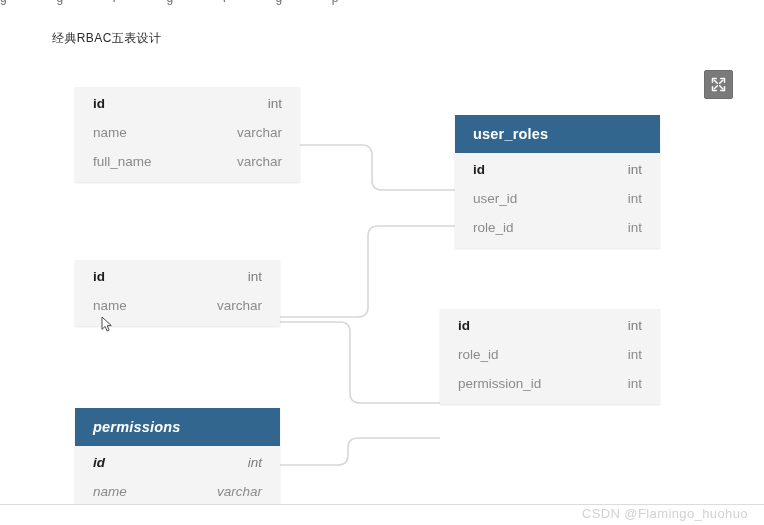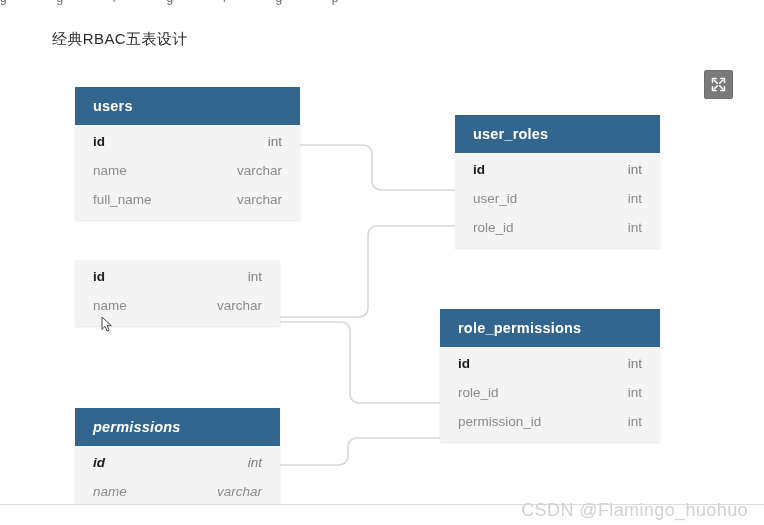--- a/index.html
+++ b/index.html
@@ -26,21 +26,21 @@
     color: #6f6f6f;
     font-size: 12px;
     letter-spacing: 0.2px;
     white-space: nowrap;
   }
   .clipped-top span { margin-right: 46px; display: inline-block; }
 
   .page-title {
     position: absolute;
     left: 52px; top: 30px;
-    font-size: 15px;
+    font-size: 12px;
     color: #2b2b2b;
     letter-spacing: 0.4px;
     white-space: nowrap;
   }
 
   
   .canvas {
     position: absolute;
     left: 0; top: 56px;
     width: 764px; height: 449px;
@@ -112,21 +112,21 @@
   .cursor {
     position: absolute;
     left: 101px; top: 316px;
     width: 12px; height: 18px;
     pointer-events: none;
   }
 
   .watermark {
     position: absolute;
     right: 16px; bottom: 4px;
-    font-size: 18px;
+    font-size: 13px;
     color: #d2d2d2;
     letter-spacing: 0.4px;
     white-space: nowrap;
   }
 </style>
 </head>
 <body>
 
 <div id="page">
 
@@ -149,21 +149,20 @@
       <path d="M300,89 L362,89 Q372,89 372,99 L372,124 Q372,134 382,134 L455,134" fill="none" stroke="#d8d8d8" stroke-width="1.6"></path>
 
       <path d="M280,261 L358,261 Q368,261 368,251 L368,180 Q368,170 378,170 L455,170" fill="none" stroke="#d8d8d8" stroke-width="1.6"></path>
 
       <path d="M280,266 L340,266 Q350,266 350,276 L350,337 Q350,347 360,347 L440,347" fill="none" stroke="#d8d8d8" stroke-width="1.6"></path>
 
       <path d="M280,409 L338,409 Q348,409 348,399 L348,392 Q348,382 358,382 L440,382" fill="none" stroke="#d8d8d8" stroke-width="1.6"></path>
     </svg>
 
     <div class="entity" id="ent-users">
-      <div class="entity-header">users</div>
       <div class="entity-rows">
         <div class="entity-row pk">
           <span class="col-name">id</span>
           <span class="col-type">int</span>
         </div>
         <div class="entity-row">
           <span class="col-name">name</span>
           <span class="col-type">varchar</span>
         </div>
         <div class="entity-row">
@@ -212,21 +211,20 @@
           <span class="col-type">int</span>
         </div>
         <div class="entity-row">
           <span class="col-name">role_id</span>
           <span class="col-type">int</span>
         </div>
       </div>
     </div>
 
     <div class="entity" id="ent-role-perms">
-      <div class="entity-header">role_permissions</div>
       <div class="entity-rows">
         <div class="entity-row pk">
           <span class="col-name">id</span>
           <span class="col-type">int</span>
         </div>
         <div class="entity-row">
           <span class="col-name">role_id</span>
           <span class="col-type">int</span>
         </div>
         <div class="entity-row">

